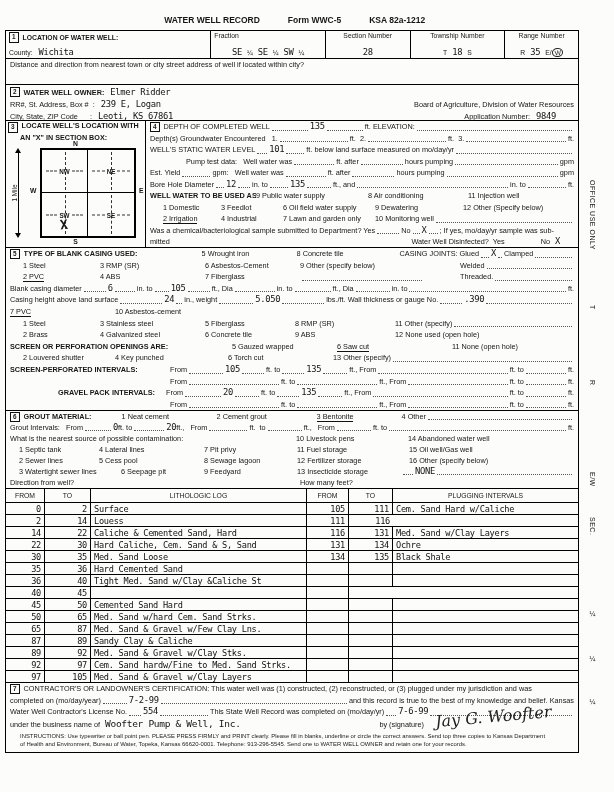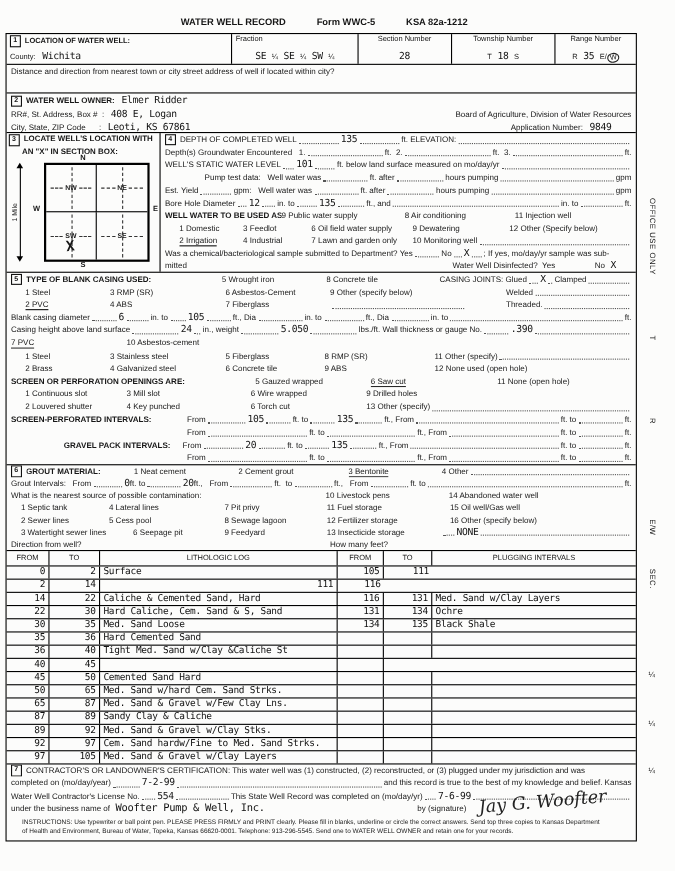--- a/index.html
+++ b/index.html
@@ -98,21 +98,21 @@
         <div class="cell" style="width:74px">
           <div class="clabel" style="text-align:center">Range Number</div>
           <div class="cv"><span>R</span><span class="t">35</span><span><span>E/</span><span class="circ">W</span></span></div>
         </div>
       </div>
       <div class="s1q">Distance and direction from nearest town or city street address of well if located within city?</div>
     </div>
 
     <div class="sect" style="height:36px;padding-top:1px">
       <div class="ln" style="height:12px;line-height:12px"><span class="bdg">2</span><span class="b">WATER WELL OWNER:</span><span class="t" style="margin-left:6px">Elmer Ridder</span></div>
-      <div class="ln" style="height:12px;line-height:12px"><span>RR#, St. Address, Box #  :</span><span class="t" style="margin-left:6px">408 E, Logan</span><span class="g"></span><span>Board of Agriculture, Division of Water Resources</span></div>
+      <div class="ln" style="height:12px;line-height:12px"><span>RR#, St. Address, Box #  :</span><span class="t" style="margin-left:6px">239 E, Logan</span><span class="g"></span><span>Board of Agriculture, Division of Water Resources</span></div>
       <div class="ln" style="height:12px;line-height:12px"><span>City, State, ZIP Code      :</span><span class="t" style="margin-left:6px">Leoti, KS 67861</span><span class="g"></span><span>Application Number:</span><span class="t" style="margin:0 18px 0 6px">9849</span></div>
     </div>
 
     <div class="sect s34">
       <div class="secbox">
         <div class="sb-title">
             <span class="bdg">3</span>
             <span>LOCATE WELL'S LOCATION WITH</span>
           </div>
         <div class="sb-title2">AN "X" IN SECTION BOX:</div>
@@ -176,21 +176,20 @@
     <div class="sect">
       <div class="ln" style="height:11.6px"><span class="bdg">5</span><span class="w b" style="width:178px">TYPE OF BLANK CASING USED:</span><span class="w" style="width:95px">5 Wrought iron</span><span class="w" style="width:103px">8 Concrete tile</span><span>CASING JOINTS: Glued</span><i class="d" style="width:8px"></i><span class="t">X</span><i class="d" style="width:4px"></i><span>Clamped</span><i class="d g"></i></div>
       <div class="ln" style="height:11.6px;padding-left:17px"><span class="w" style="width:77px">1 Steel</span><span class="w" style="width:105px">3 RMP (SR)</span><span class="w" style="width:95px">6 Asbestos-Cement</span><span class="w" style="width:130px">9 Other (specify below)</span><span class="w" style="width:30px"></span><span>Welded</span><i class="d g"></i></div>
       <div class="ln" style="height:11.6px;padding-left:17px"><span class="w" style="width:77px"><span class="sel">2 PVC</span></span><span class="w" style="width:105px">4 ABS</span><span class="w" style="width:95px">7 Fiberglass</span><i class="d" style="width:120px"></i><span class="w" style="width:36px"></span><span>Threaded.</span><i class="d g"></i></div>
       <div class="ln" style="height:11.6px"><span>Blank casing diameter</span><i class="d" style="width:22px"></i><span class="t">6</span><i class="d" style="width:20px"></i><span>in. to</span><i class="d" style="width:14px"></i><span class="t">105</span><i class="d" style="width:22px"></i><span>ft., Dia</span><i class="d" style="width:40px"></i><span>in. to</span><i class="d" style="width:36px"></i><span>ft., Dia</span><i class="d" style="width:34px"></i><span>in. to</span><i class="d g"></i><span>ft.</span></div>
       <div class="ln" style="height:11.6px"><span>Casing height above land surface</span><i class="d" style="width:42px"></i><span class="t">24</span><i class="d" style="width:6px"></i><span>in., weight</span><i class="d" style="width:34px"></i><span class="t">5.050</span><i class="d" style="width:42px"></i><span>lbs./ft. Wall thickness or gauge No.</span><i class="d" style="width:22px"></i><span class="t">.390</span><i class="d g"></i></div>
       <div class="ln" style="height:11.6px"><span class="w" style="width:105px"><span class="sel">7 PVC</span></span><span>10 Asbestos-cement</span></div>
       <div class="ln" style="height:11.6px;padding-left:17px"><span class="w" style="width:77px">1 Steel</span><span class="w" style="width:105px">3 Stainless steel</span><span class="w" style="width:90px">5 Fiberglass</span><span class="w" style="width:100px">8 RMP (SR)</span><span>11 Other (specify)</span><i class="d g"></i></div>
       <div class="ln" style="height:11.6px;padding-left:17px"><span class="w" style="width:77px">2 Brass</span><span class="w" style="width:105px">4 Galvanized steel</span><span class="w" style="width:90px">6 Concrete tile</span><span class="w" style="width:100px">9 ABS</span><span>12 None used (open hole)</span></div>
       <div class="ln" style="height:11.6px"><span class="w b" style="width:222px">SCREEN OR PERFORATION OPENINGS ARE:</span><span class="w" style="width:105px">5 Gauzed wrapped</span><span class="w" style="width:115px"><span class="sel">6 Saw cut</span></span><span>11 None (open hole)</span></div>
-      <div class="ln" style="height:11.6px;padding-left:17px"><span class="w" style="width:92px">1 Continuous slot</span><span class="w" style="width:113px">3 Mill slot</span><span class="w" style="width:105px">6 Wire wrapped</span><span>9 Drilled holes</span></div>
       <div class="ln" style="height:11.6px;padding-left:17px"><span class="w" style="width:92px">2 Louvered shutter</span><span class="w" style="width:113px">4 Key punched</span><span class="w" style="width:105px">6 Torch cut</span><span>13 Other (specify)</span><i class="d g"></i></div>
       <div class="ln" style="height:11.6px"><span class="w b" style="width:160px">SCREEN-PERFORATED INTERVALS:</span><span>From</span><i class="d" style="width:34px"></i><span class="t">105</span><i class="d" style="width:22px"></i><span>ft. to</span><i class="d" style="width:22px"></i><span class="t">135</span><i class="d" style="width:24px"></i><span>ft., From</span><i class="d g"></i><span>ft. to</span><i class="d" style="width:40px"></i><span>ft.</span></div>
       <div class="ln" style="height:11.6px;padding-left:164px"><span>From</span><i class="d" style="width:90px"></i><span>ft. to</span><i class="d" style="width:80px"></i><span>ft., From</span><i class="d g"></i><span>ft. to</span><i class="d" style="width:40px"></i><span>ft.</span></div>
       <div class="ln" style="height:11.6px;padding-left:52px"><span class="w b" style="width:108px">GRAVEL PACK INTERVALS:</span><span>From</span><i class="d" style="width:36px"></i><span class="t">20</span><i class="d" style="width:24px"></i><span>ft. to</span><i class="d" style="width:22px"></i><span class="t">135</span><i class="d" style="width:24px"></i><span>ft., From</span><i class="d g"></i><span>ft. to</span><i class="d" style="width:40px"></i><span>ft.</span></div>
       <div class="ln" style="height:11.6px;padding-left:164px"><span>From</span><i class="d" style="width:90px"></i><span>ft. to</span><i class="d" style="width:80px"></i><span>ft., From</span><i class="d g"></i><span>ft. to</span><i class="d" style="width:40px"></i><span>ft.</span></div>
     </div>
 
     <div class="sect">
       <div class="ln" style="height:11px;line-height:11px"><span class="bdg">6</span><span class="w b" style="width:98px">GROUT MATERIAL:</span><span class="w" style="width:95px">1 Neat cement</span><span class="w" style="width:100px">2 Cement grout</span><span class="w" style="width:85px"><span class="sel">3 Bentonite</span></span><span>4 Other</span><i class="d g"></i></div>
       <div class="ln" style="height:11px;line-height:11px"><span>Grout Intervals:   From</span><i class="d" style="width:26px"></i><span class="t">0</span><span>ft. to</span><i class="d" style="width:30px"></i><span class="t">20</span><span>ft.,   From</span><i class="d" style="width:38px"></i><span>ft.  to</span><i class="d" style="width:34px"></i><span>ft.,   From</span><i class="d" style="width:34px"></i><span>ft. to</span><i class="d g"></i><span>ft.</span></div>
@@ -211,25 +210,27 @@
         <span class="lc hn">PLUGGING INTERVALS</span>
       </div>
       <div>
 
           <div class="lrow">
             <span class="lc n t">0</span>
             <span class="lc n t">2</span>
             <span class="lc ds t">Surface</span>
             <span class="lc n t">105</span>
             <span class="lc n t">111</span>
+            <span class="lc ds t">Cem. Sand Hard w/Caliche</span>
           </div>
 
           <div class="lrow">
             <span class="lc n t">2</span>
             <span class="lc n t">14</span>
+            <span class="lc ds t">Louess</span>
             <span class="lc n t">111</span>
             <span class="lc n t">116</span>
           </div>
 
           <div class="lrow">
             <span class="lc n t">14</span>
             <span class="lc n t">22</span>
             <span class="lc ds t">Caliche &amp; Cemented Sand, Hard</span>
             <span class="lc n t">116</span>
             <span class="lc n t">131</span>

